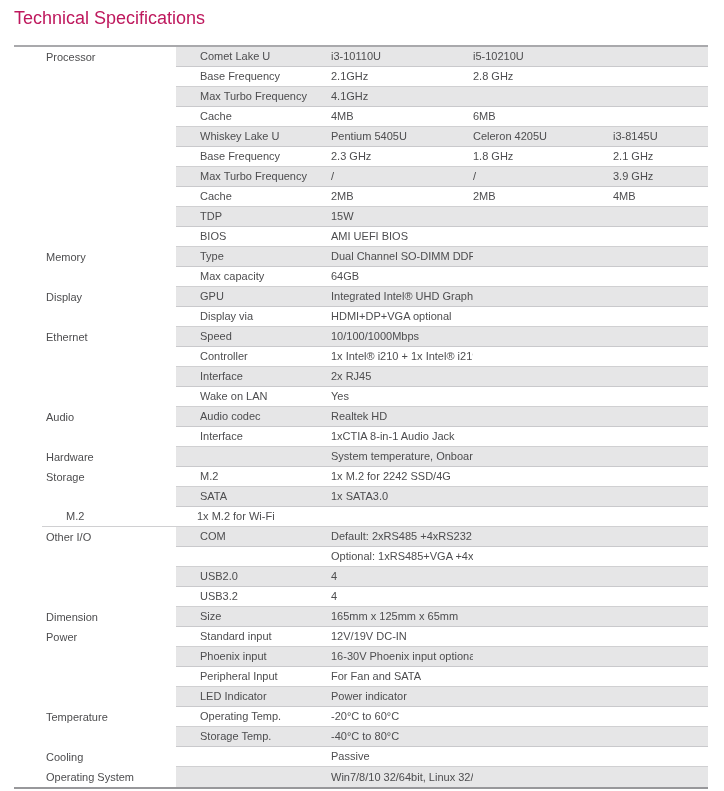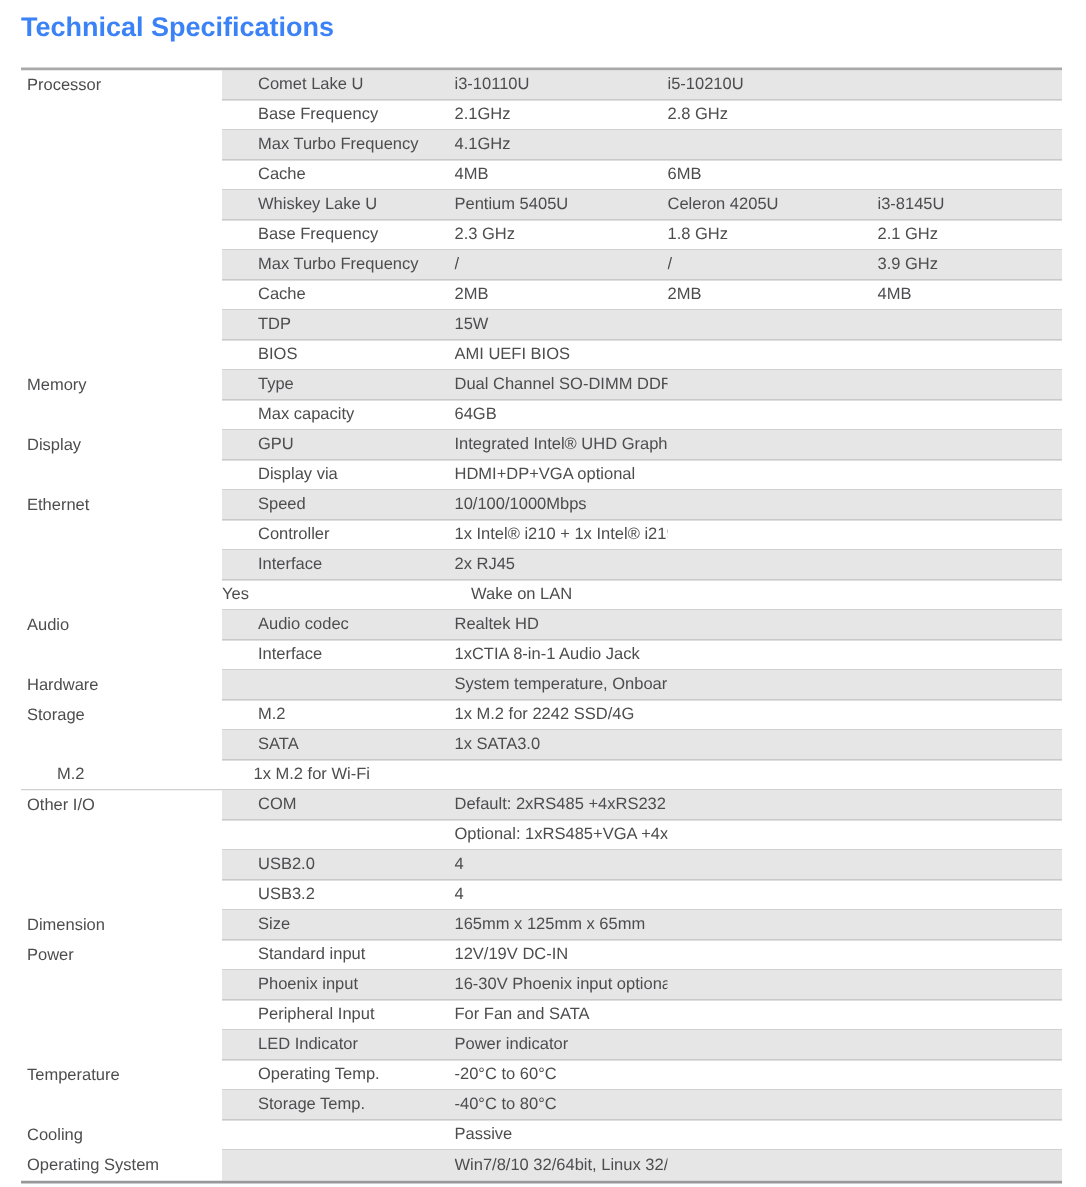--- a/index.html
+++ b/index.html
@@ -17,21 +17,21 @@
     font-weight: normal;
     letter-spacing: 0px;
   }
   .spec-table {
     margin: 16px 14px 0 14px;
     width: 694px;
     border-top: 2px solid #a9a9ac;
     border-bottom: 2px solid #98989b;
     box-sizing: border-box;
   }
-  .section { display: flex; align-items: stretch; }
+  .section { display: flex; align-items: stretch; margin-left: 28px; }
   .category {
     width: 134px;
     box-sizing: border-box;
     padding-left: 4px;
     font-size: 11px;
     line-height: 20px;
     color: #4d4d4f;
     background: #ffffff;
     flex: none;
   }
@@ -51,21 +51,21 @@
   .cell { box-sizing: border-box; overflow: hidden; color: #4d4d4f; }
   .cell.label { width: 155px; padding-left: 24px; flex: none; }
   .cell.v1 { width: 142px; flex: none; }
   .cell.v2 { width: 140px; flex: none; }
   .cell.v3 { flex: 1; min-width: 0; }
 </style>
 </head>
 <body>
 
 <div class="page">
-  <h1 class="title" style="color: #3b82f6; font-weight: bold;">Technical Specifications</h1>
+  <h1 class="title" style="color: #be185d;">Technical Specifications</h1>
   <div class="spec-table">
       <div class="section">
         <div class="category">Processor</div>
         <div class="rows">
           <div class="row shaded">
             <div class="cell label">Comet Lake U</div>
             <div class="cell v1">i3-10110U</div>
             <div class="cell v2">i5-10210U</div>
             <div class="cell v3"></div>
           </div>
@@ -173,22 +173,22 @@
             <div class="cell v2"></div>
             <div class="cell v3"></div>
           </div>
           <div class="row shaded">
             <div class="cell label">Interface</div>
             <div class="cell v1">2x RJ45</div>
             <div class="cell v2"></div>
             <div class="cell v3"></div>
           </div>
           <div class="row plain">
+            <div class="cell label">Wake on LAN</div>
             <div class="cell v1">Yes</div>
-            <div class="cell label">Wake on LAN</div>
             <div class="cell v2"></div>
             <div class="cell v3"></div>
           </div>
         </div>
       </div>
       <div class="section">
         <div class="category">Audio</div>
         <div class="rows">
           <div class="row shaded">
             <div class="cell label">Audio codec</div>

